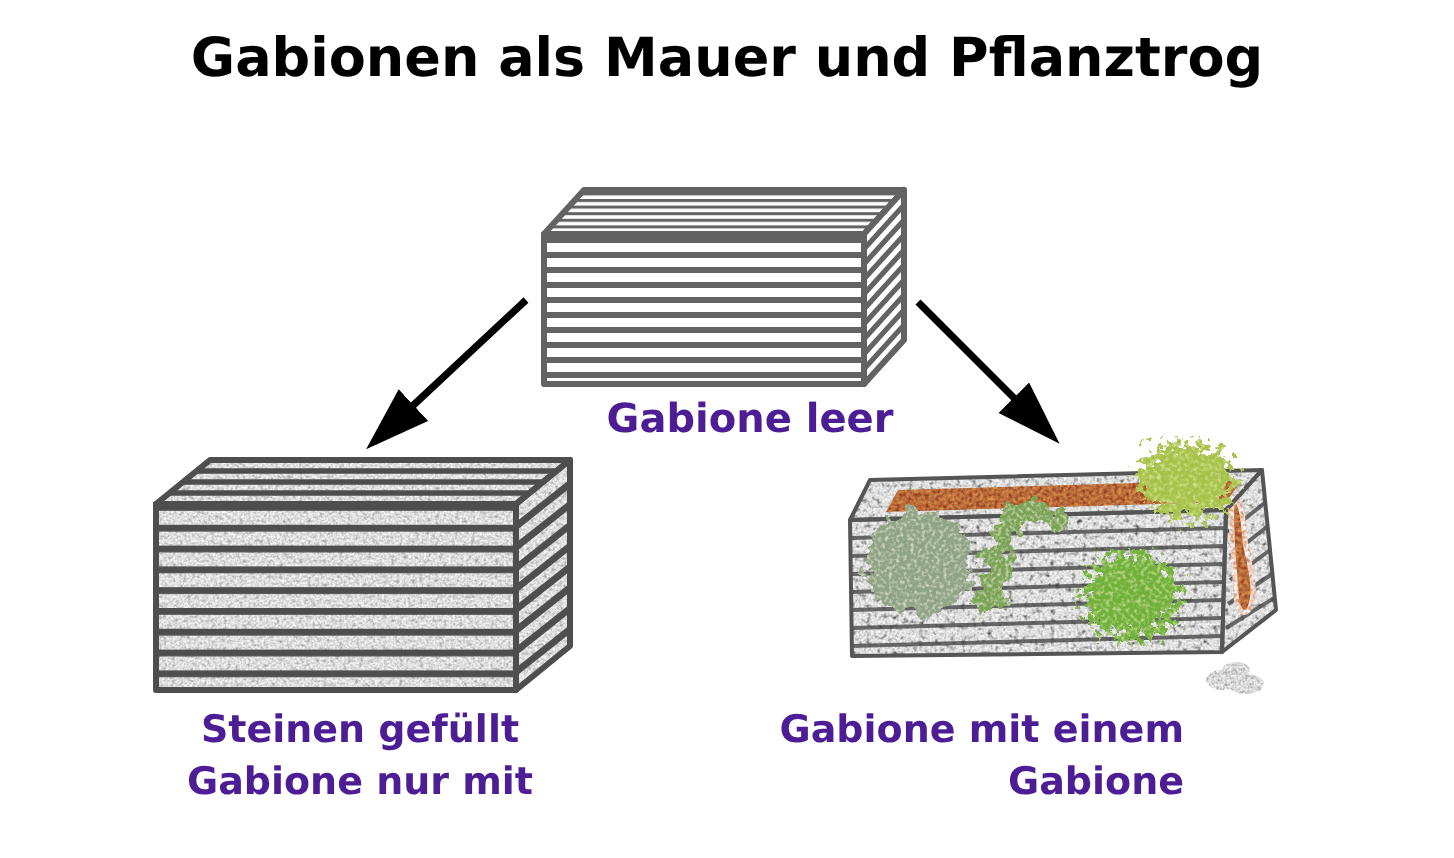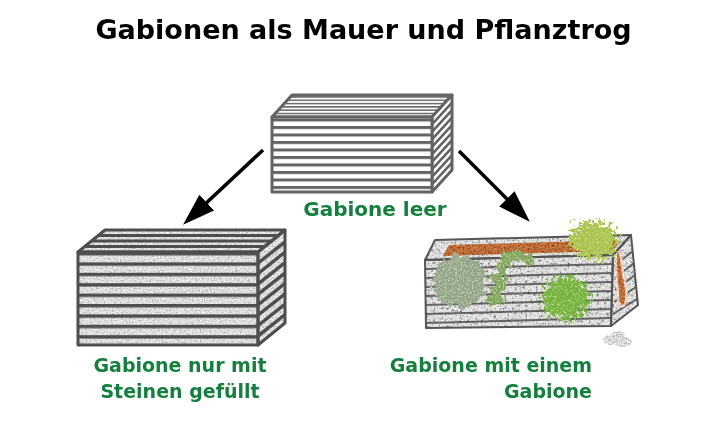--- a/index.html
+++ b/index.html
@@ -12,21 +12,21 @@
   }
   .title{
     position:absolute;top:14px;left:0;width:727px;
     text-align:center;
     font-size:27px;font-weight:bold;color:#000;
     letter-spacing:0px;
   }
   .caption{
     position:absolute;
     text-align:center;
-    font-size:19px;font-weight:bold;color:#15803d;
+    font-size:19px;font-weight:bold;color:#4c1d95;
     line-height:26px;
   }
   .cap-empty{top:196px;left:275px;width:200px;font-size:20px;}
   .cap-stones{top:352px;left:70px;width:220px;}
   .cap-planter{top:352px;left:372px;width:220px;text-align:right;}
   svg{position:absolute;display:block;}
   #empty-gabion{left:270px;top:92px;}
   #arrows{left:0;top:0;}
   #stone-gabion{left:68px;top:226px;}
   #planter-gabion{left:423px;top:218px;}
@@ -127,22 +127,22 @@
         <line x1="23.5" y1="15" x2="203.5" y2="15"></line>
         <line x1="30.2" y1="9.5" x2="210.2" y2="9.5"></line>
       </g>
       <polygon points="10,26 37,4 217,4 190,26" fill="none" stroke="#4e4e4e" stroke-width="3" stroke-linejoin="round"></polygon>
       <polygon points="190,26 217,4 217,97 190,119" fill="none" stroke="#4e4e4e" stroke-width="3" stroke-linejoin="round"></polygon>
       <rect x="10" y="26" width="180" height="93" fill="none" stroke="#4e4e4e" stroke-width="3" stroke-linejoin="round"></rect>
     </g>
   </svg>
 
   <div class="caption cap-stones">
+    <div>Steinen gefüllt</div>
     <div>Gabione nur mit</div>
-    <div>Steinen gefüllt</div>
   </div>
 
   <svg id="planter-gabion" width="225" height="134" viewBox="0 0 225 134">
     <defs>
       <filter id="stoneF2" x="-5%" y="-5%" width="110%" height="110%">
         <feTurbulence type="fractalNoise" baseFrequency="0.85" numOctaves="2" seed="31" result="n1"></feTurbulence>
         <feColorMatrix in="n1" type="matrix" values="0 0 0 0 0.96  0 0 0 0 0.96  0 0 0 0 0.96  2 0 0 0 -0.5" result="light"></feColorMatrix>
         <feTurbulence type="fractalNoise" baseFrequency="0.38" numOctaves="2" seed="7" result="n2"></feTurbulence>
         <feColorMatrix in="n2" type="matrix" values="0 0 0 0 0.1  0 0 0 0 0.1  0 0 0 0 0.1  0 3 0 0 -1.55" result="dark"></feColorMatrix>
         <feComposite in="light" in2="SourceGraphic" operator="atop" result="a"></feComposite>

